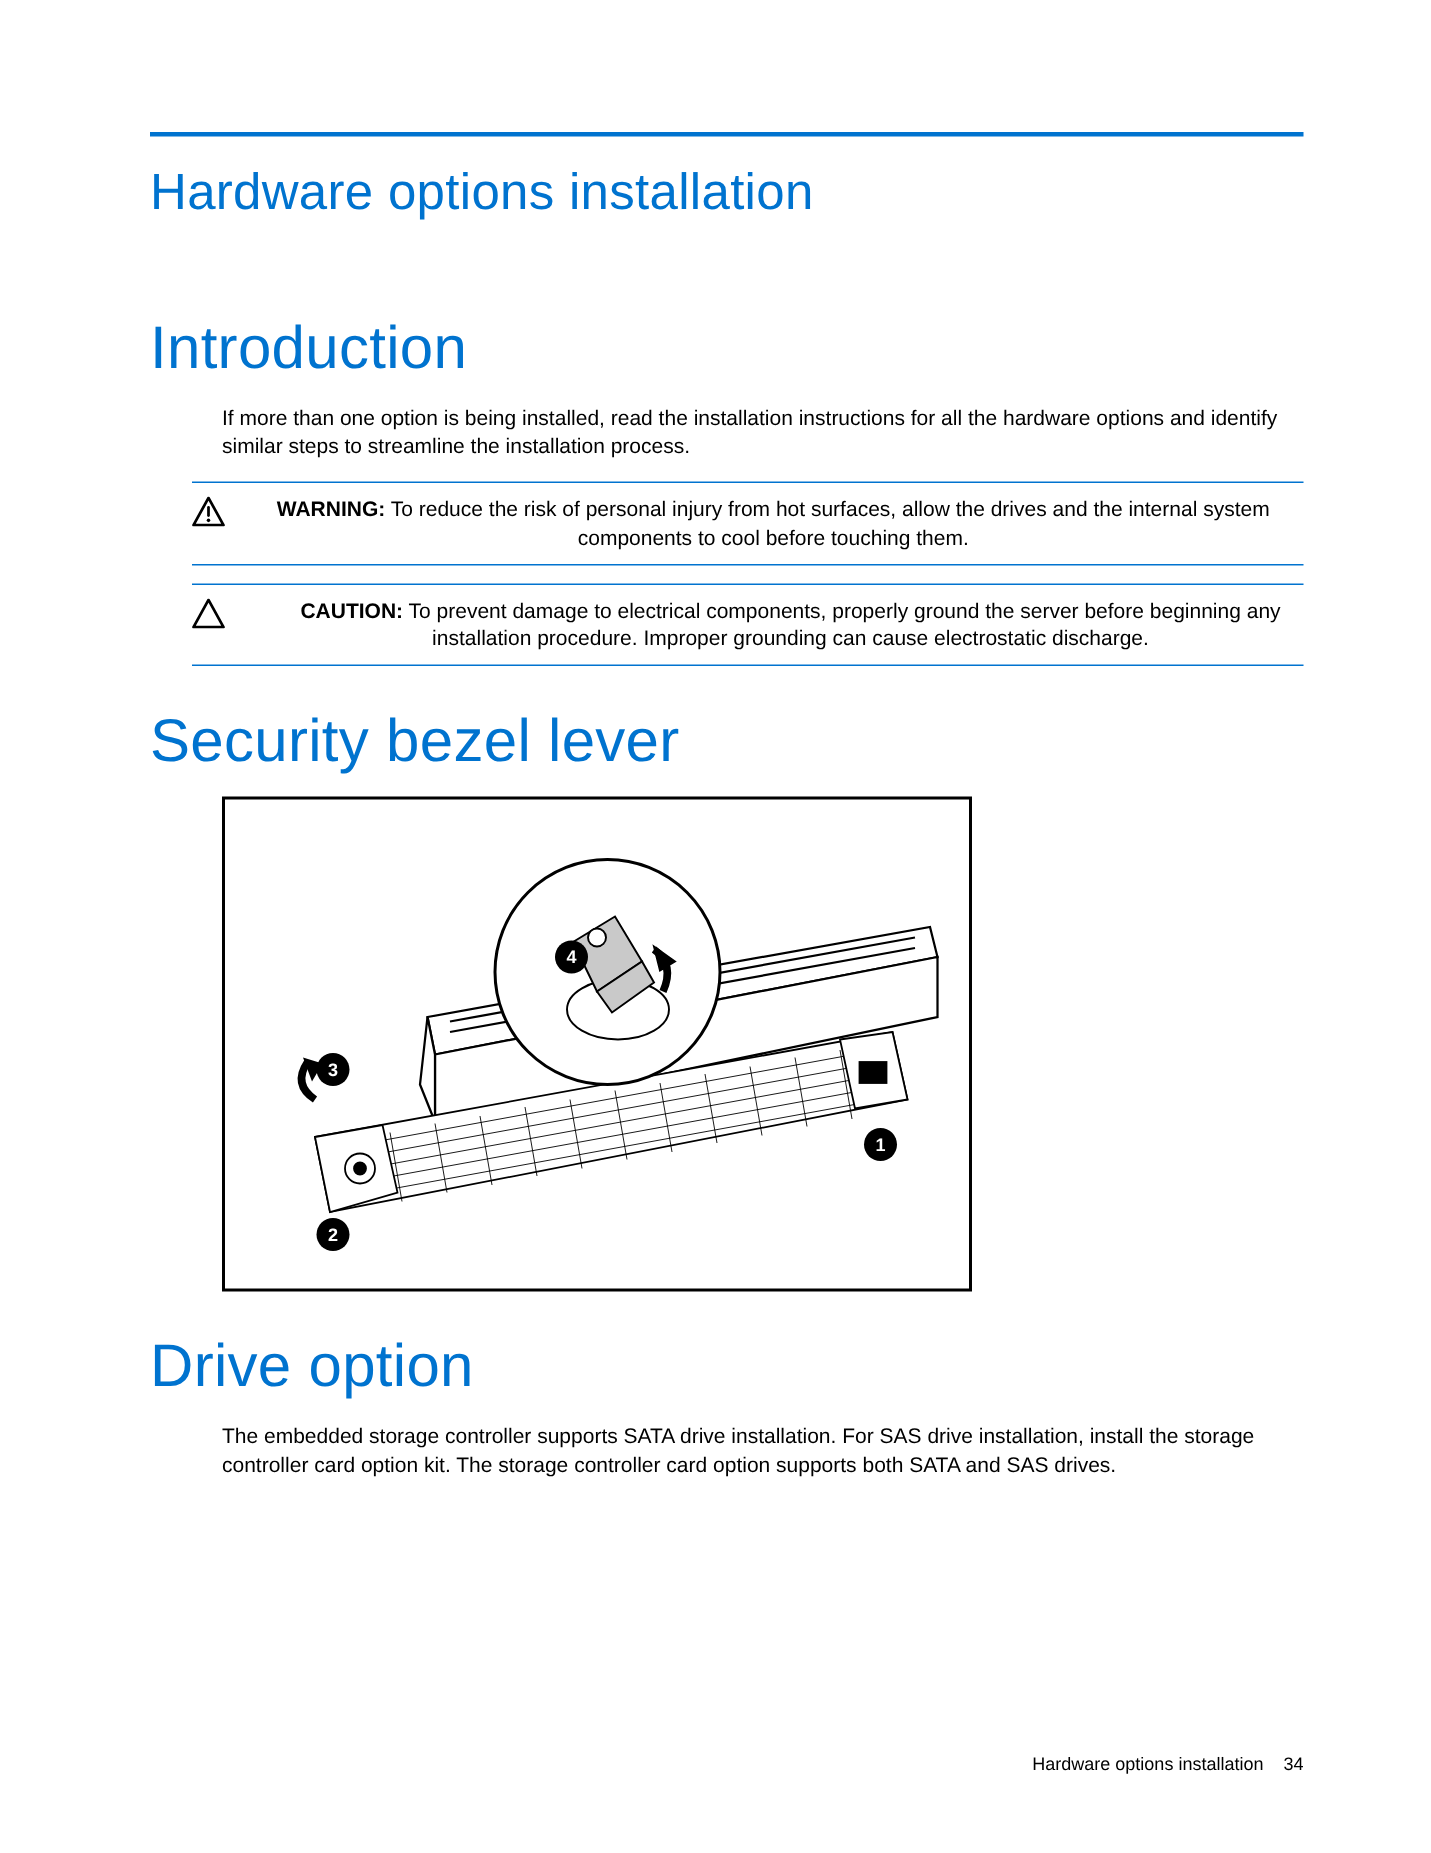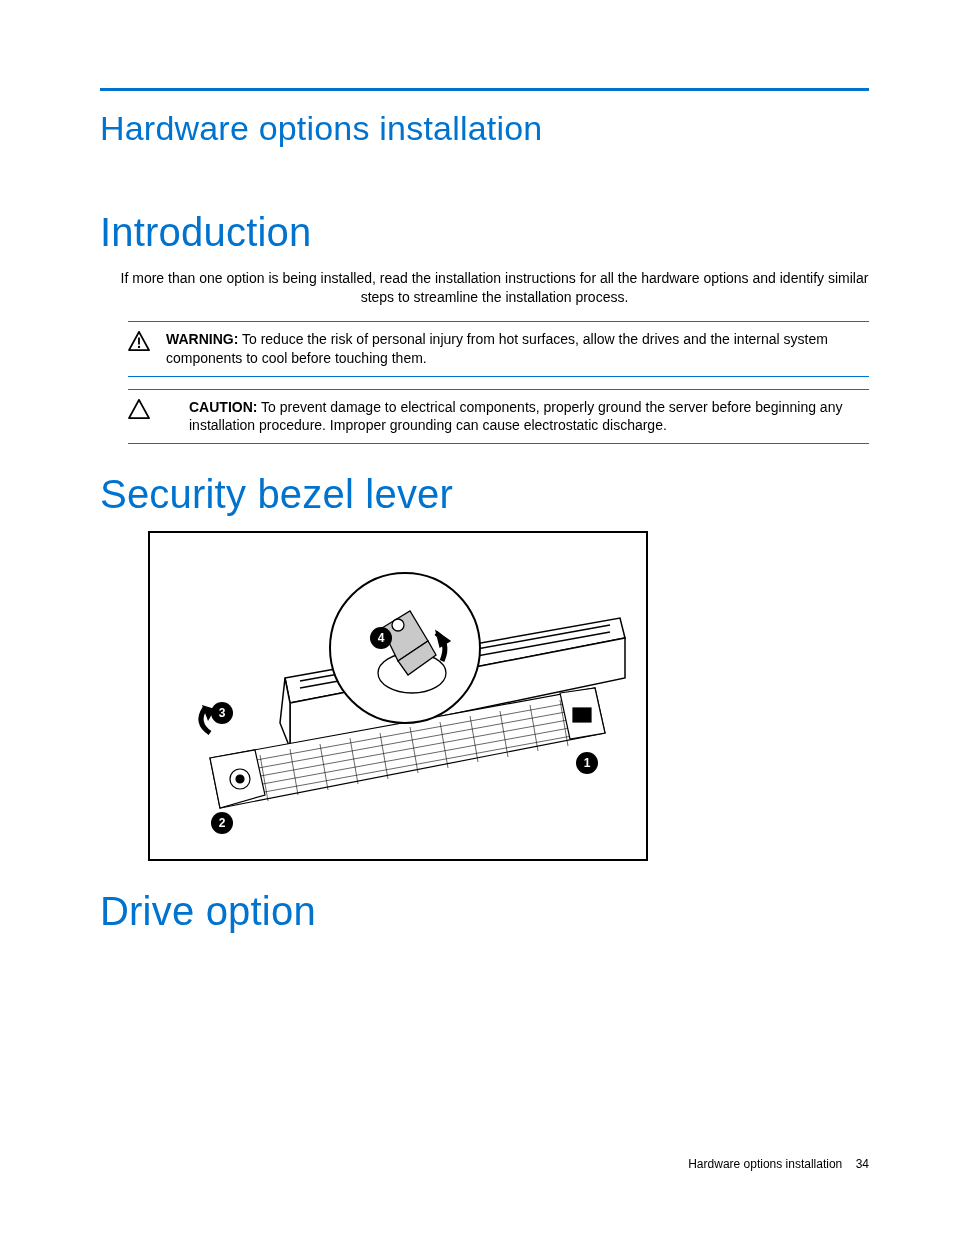--- a/index.html
+++ b/index.html
@@ -25,22 +25,21 @@
   }
   h2 {
     font-family: "Trebuchet MS", "Lucida Sans", Arial, sans-serif;
     font-weight: 300;
     font-size: 40px;
     color: #0073cf;
     letter-spacing: 0.2px;
     margin-bottom: 14px;
   }
   .body-block {
-    margin-left: 20px;
-    text-align: center;
+    margin-left: 48px;
   }
   p {
     font-size: 14px;
     line-height: 1.35;
     color: #000;
     margin-bottom: 14px;
   }
   .admon {
     display: flex;
     align-items: flex-start;
@@ -53,34 +52,35 @@
   .admon + .admon { margin-top: 6px; gap: 39px; }
   .admon-icon {
     flex: none;
     width: 22px;
     height: 20px;
     margin-top: 1px;
   }
   .admon-body {
     font-size: 14px;
     line-height: 1.35;
+    text-align: center;
   }
   .admon-label { font-weight: bold; }
   .diagram {
     width: 500px;
     height: 330px;
     border: 2px solid #000;
     margin: 6px 0 28px 48px;
     position: relative;
     background: #fff;
     overflow: hidden;
   }
   .footer {
     position: absolute;
-    bottom: 64px;
+    bottom: 52px;
     right: 85px;
     font-size: 12px;
     color: #000;
   }
   .footer .num { margin-left: 10px; }
   .sec-gap { margin-top: 28px; }
 </style>
 </head>
 <body>
 
@@ -187,18 +187,19 @@
       <circle cx="72" cy="180" r="11" fill="#000"></circle>
       <text x="72" y="184">3</text>
       <circle cx="231" cy="105" r="11" fill="#000"></circle>
       <text x="231" y="109">4</text>
     </g>
   </svg>
 </div>
 
 <h2>Drive option</h2>
 <div class="body-block">
+  <p>The embedded storage controller supports SATA drive installation. For SAS drive installation, install the storage controller card option kit. The storage controller card option supports both SATA and SAS drives.</p>
 </div>
 
 <div class="footer">
   <span>Hardware options installation</span>
   <span class="num">34</span>
 </div>
 
 </body></html>

